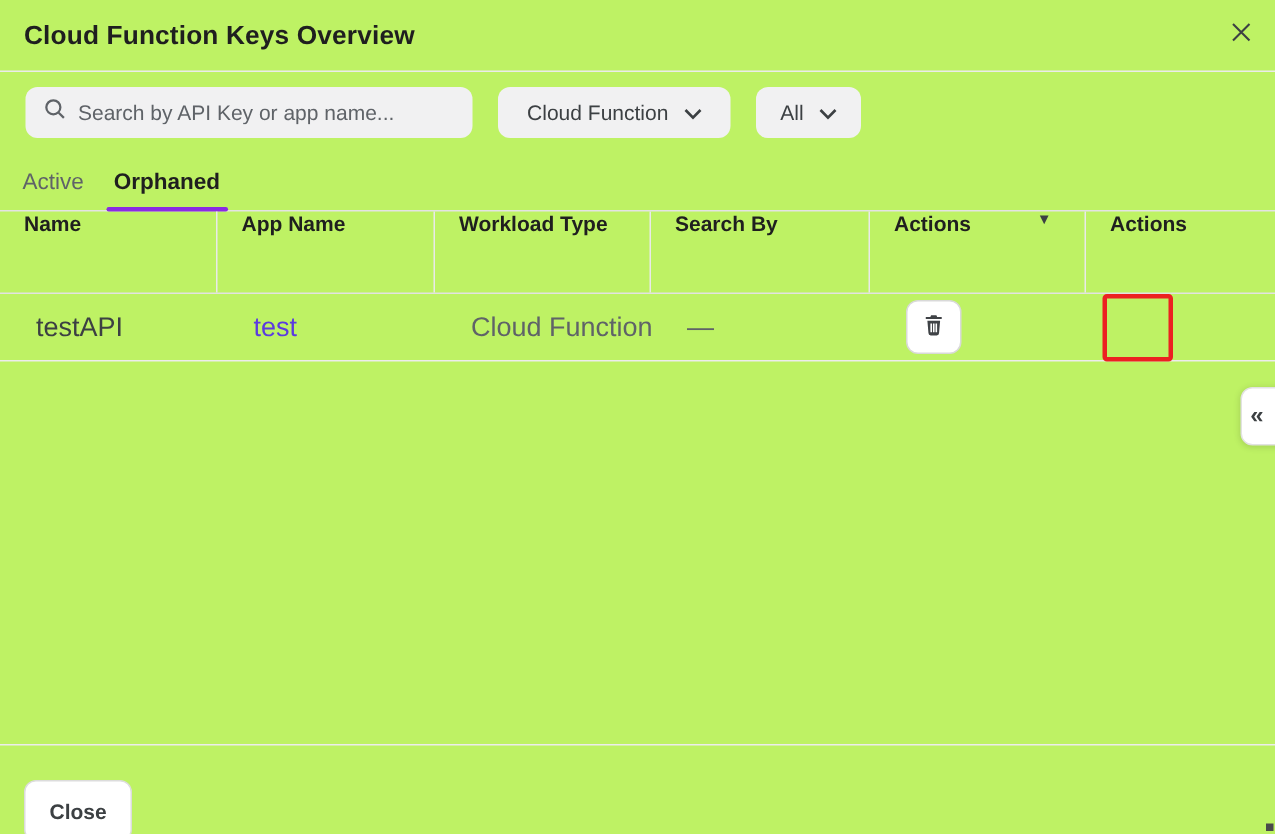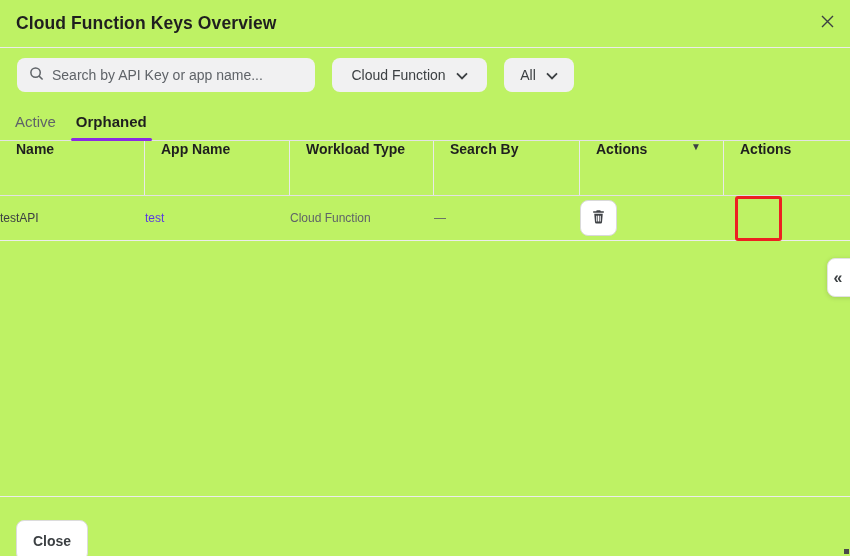--- a/index.html
+++ b/index.html
@@ -29,21 +29,21 @@
 
   
   .thead { position:absolute; left:0; top:141px; width:100%; height:55px; display:flex; border-bottom:1px solid #e2e2e2; }
   .th { display:flex; align-items:flex-start; padding-left:16px; font-size:14px; font-weight:700; color:#1f1f1f; border-right:1px solid #e9e9e9; }
   .th:last-child { border-right:none; }
   .col-0 { width:145px; } .col-1 { width:145px; } .col-2 { width:144px; }
   .col-3 { width:146px; } .col-4 { width:144px; } .col-5 { width:126px; }
   .sort-arrow { margin-left:auto; margin-right:22px; font-size:10px; color:#3c4043; cursor:pointer; }
 
   .trow { position:absolute; left:0; top:196px; width:100%; height:45px; display:flex; border-bottom:1px solid #ececec; }
-  .td { display:flex; align-items:center; padding-left:0; font-size:12px; color:#5f6368; overflow:hidden; white-space:nowrap; }
+  .td { display:flex; align-items:center; padding-left:24px; font-size:18px; color:#5f6368; overflow:hidden; white-space:nowrap; }
   .td-name { color:#3c4043; }
   .app-link { color:var(--link-purple,#5B3BE0); text-decoration:none; cursor:pointer; }
   .icon-btn { width:37px; height:36px; background:#fff; border:1px solid #d9d9d9; border-radius:8px; display:flex; align-items:center; justify-content:center; cursor:pointer; }
 
   
   .highlight-box { position:absolute; left:735px; top:196px; width:47px; height:45px; border:3px solid var(--highlight-red,#EC2121); border-radius:3px; pointer-events:none; }
 
   
   .collapse-btn { position:absolute; left:827px; top:258px; width:36px; height:39px; background:#fff; border:1px solid #e2e2e2; border-radius:8px; box-shadow:0 1px 5px rgba(0,0,0,.14); display:flex; align-items:center; justify-content:center; font-size:16px; font-weight:700; color:#3c4043; cursor:pointer; font-family:"Liberation Sans", sans-serif; padding-right:14px; }
 

